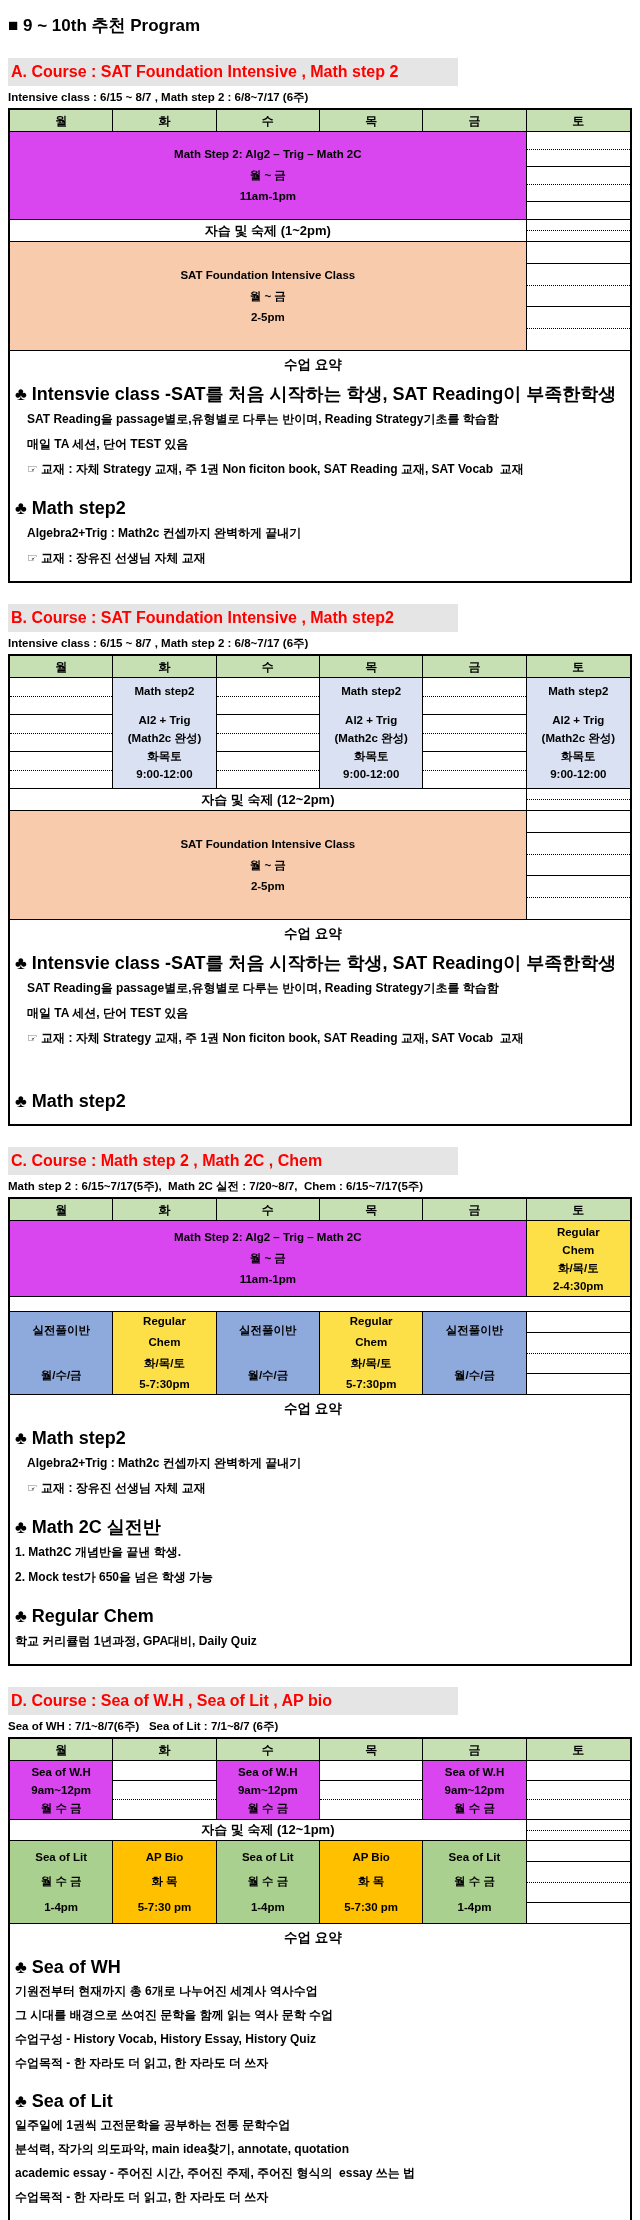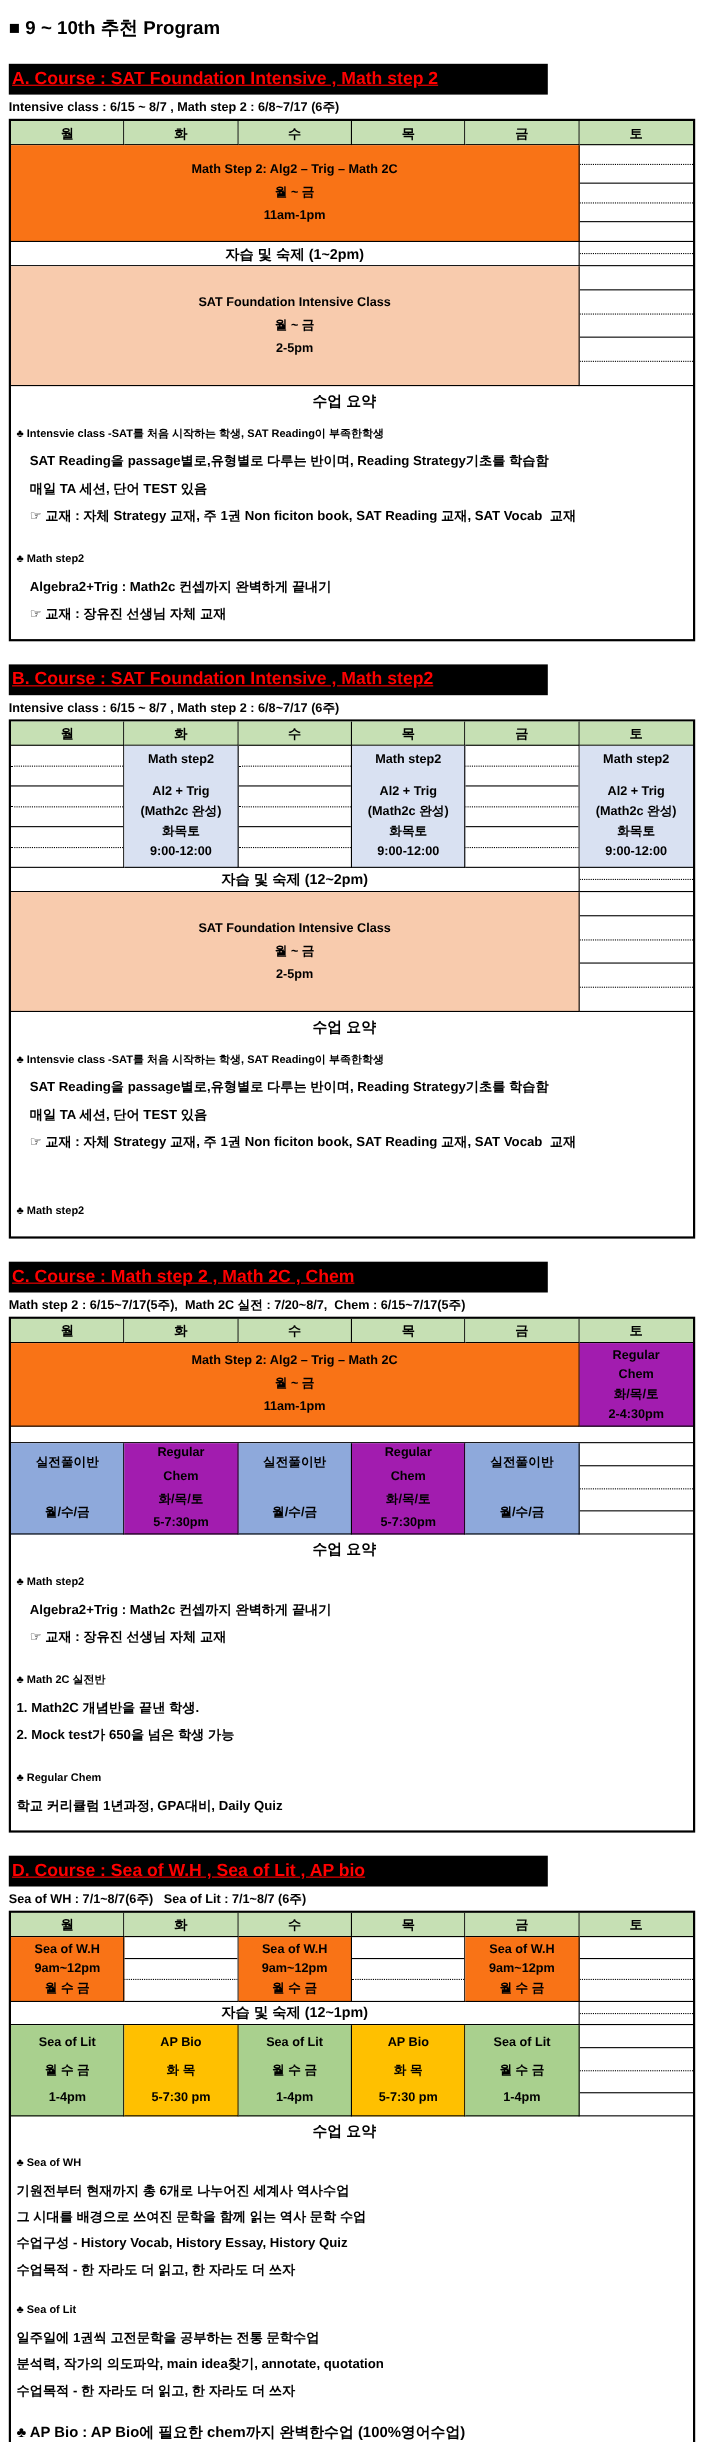--- a/index.html
+++ b/index.html
@@ -6,26 +6,25 @@
   html,body { background:#fff; }
   body {
     width:640px;
     font-family:"Liberation Sans","DejaVu Sans",sans-serif;
     color:#000;
   }
   .doc-title { font-size:17px; font-weight:800; margin:14px 0 0 8px; letter-spacing:0; }
   .sec { margin:0 8px; }
   .sec-heading {
     display:inline-block;
-    background:#000000;
+    background:#e5e5e5;
     color:#ff0000;
     font-size:16px;
     font-weight:800;
-    text-decoration:underline;
-    width:490px;
+    width:450px;
     padding:4px 3px 5px 3px;
     margin-top:21px;
     line-height:19px;
   }
   .sec-sub { font-size:11.5px; font-weight:700; margin:4px 0 3px 0; white-space:pre-wrap; }
   .tbl {
     display:grid;
     grid-template-columns:repeat(6,1fr);
     border:2px solid #000;
     width:624px;
@@ -43,31 +42,31 @@
   .stack > div { line-height:21px; }
   .spread { display:flex; flex-direction:column; justify-content:space-around; padding:4px 0; }
   .tight > div { line-height:18px; }
   .h88 { height:88px; } .h87 { height:109px; } .h111 { height:111px; }
   .h76 { height:76px; } .h15 { height:15px; } .h83 { height:83px; }
   .h59 { height:59px; } .h22 { height:22px; } .h21 { height:21px; }
   .study { font-size:13px; font-weight:800; display:flex; align-items:center; justify-content:center; }
   .sum-head { font-size:13.5px; font-weight:800; padding:5px 14px 6px 0; border-bottom:none; height:26px; }
   .summary { text-align:left; font-size:12px; padding:5px 6px 10px 5px; border-bottom:none; }
   .summary .line { line-height:25px; white-space:pre-wrap; font-weight:600; min-height:12px; }
-  .summary .lead { font-weight:800; font-size:10px; }
+  .summary .lead { font-weight:800; font-size:18px; }
   .summary .lead-big { font-weight:800; font-size:13.5px; }
   .summary .ind { padding-left:12px; }
   .summary .gap { margin-top:14px; }
   .summary .gap2 { margin-top:38px; }
   .d-line24 .line { line-height:24px; }
   
-  .bg-ablue  { background:#f97316; }
+  .bg-ablue  { background:#d946ef; }
   .bg-bblue  { background:#d9e1f2; }
   .bg-orange { background:#f8cbad; }
-  .bg-purple { background:#a21caf; }
+  .bg-purple { background:#fde047; }
   .bg-steel  { background:#8ea9db;gap:24px; }
   .bg-green  { background:#a9d08e; }
   .bg-gold   { background:#ffc000; }
   
   .ruled { display:flex; flex-direction:column; }
   .ruled > div { flex:1; }
   .rd { border-bottom:1px dotted #000; }
   .rs { border-bottom:1px solid #000; }
   .b-math { display:flex; flex-direction:column; padding:4px 0 5px 0; }
   .b-math .sp { flex:1; }
@@ -387,18 +386,19 @@
 
     <div class="cell span6 summary lastcol d-line24">
       <div class="line lead">♣ Sea of WH</div>
       <div class="line">기원전부터 현재까지 총 6개로 나누어진 세계사 역사수업</div>
       <div class="line">그 시대를 배경으로 쓰여진 문학을 함께 읽는 역사 문학 수업</div>
       <div class="line">수업구성 - History Vocab, History Essay, History Quiz</div>
       <div class="line">수업목적 - 한 자라도 더 읽고, 한 자라도 더 쓰자</div>
       <div class="line lead gap">♣ Sea of Lit</div>
       <div class="line">일주일에 1권씩 고전문학을 공부하는 전통 문학수업</div>
       <div class="line">분석력, 작가의 의도파악, main idea찾기, annotate, quotation</div>
+      <div class="line">academic essay - 주어진 시간, 주어진 주제, 주어진 형식의  essay 쓰는 법</div>
       <div class="line">수업목적 - 한 자라도 더 읽고, 한 자라도 더 쓰자</div>
       <div class="line lead-big gap">♣ AP Bio : AP Bio에 필요한 chem까지 완벽한수업 (100%영어수업)</div>
 
     </div>
   </div>
 </div>
 
 </body></html>

